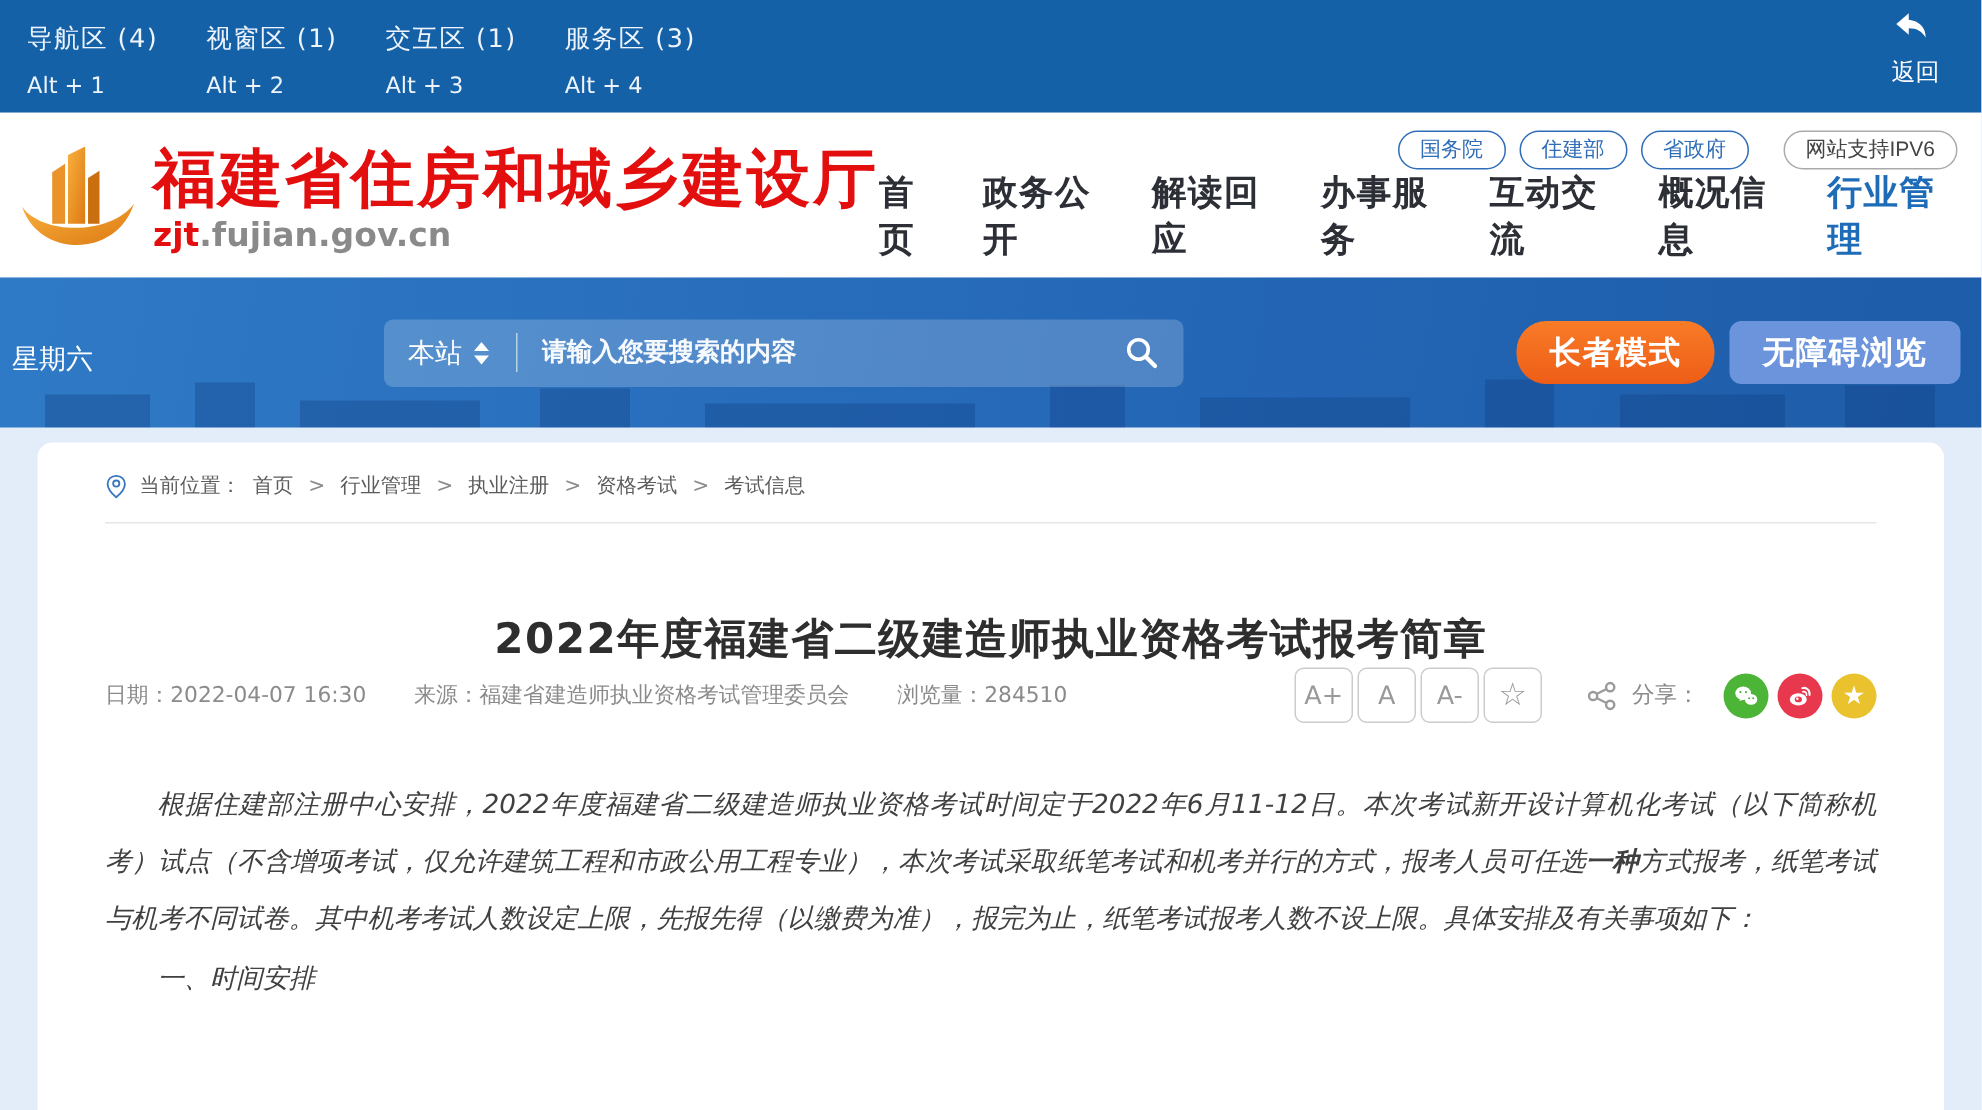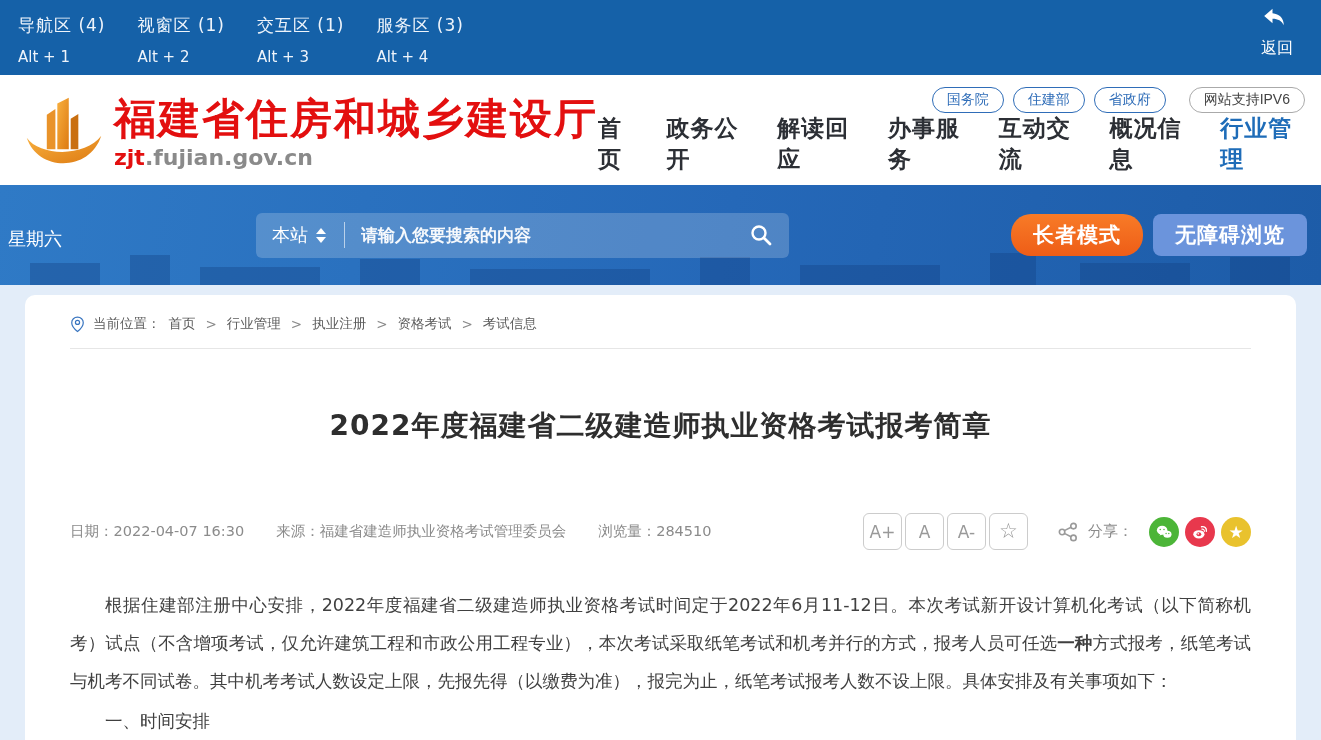--- a/index.html
+++ b/index.html
@@ -9,21 +9,21 @@
   
   .a11y-bar { height:75px; background:#1561a8; color:#eef4fb; display:flex; align-items:flex-start; padding:14px 24px 0 18px; position:relative; }
   .a11y-item { margin-right:32px; cursor:pointer; }
   .a11y-item .lbl { font-size:17px; letter-spacing:1px; }
   .a11y-item .key { font-size:15px; margin-top:11px; }
   .a11y-back { position:absolute; right:28px; top:6px; text-align:left; cursor:pointer; }
   .a11y-back svg { width:26px; height:24px; }
   .a11y-back .lbl { font-size:16px; margin-top:4px; color:#fff; }
 
   
-  .site-header { height:110px; background:#fff; display:flex; padding:0 14px 0 20px; }
+  .site-header { height:110px; background:#fff; display:flex; padding:0 14px 0 8px; }
   .brand { display:flex; align-items:center; padding-top:6px; }
   .brand svg.logo { width:88px; height:86px; margin-right:6px; }
   .brand-title { color:#e30f0f; font-size:42px; font-weight:bold; letter-spacing:2px; line-height:1.1; }
   .brand-url { font-size:22px; font-weight:bold; color:#8a8a8a; margin-top:2px; }
   .brand-url .red { color:#e30f0f; }
   .header-right { flex:1; display:flex; flex-direction:column; align-items:flex-end; justify-content:space-between; padding:12px 2px 16px 0; }
   .quick-links { display:flex; gap:9px; align-items:flex-start; }
   .pill { border:1px solid #2f6db8; color:#2f6db8; font-size:14px; border-radius:14px; padding:3px 14px; background:#fff; cursor:pointer; }
   .pill.ipv6 { border-color:#aaa; color:#444; margin-left:14px; }
   .main-nav { display:flex; gap:26px; align-items:baseline; }
@@ -64,35 +64,35 @@
   .btn-access { background:#6b94dc; color:#fff; font-size:21px; font-weight:bold; border:none; border-radius:8px; padding:7px 22px; cursor:pointer; letter-spacing:1px; }
 
   
   .page-bg { padding:10px 25px 0; }
   .card { background:#fff; border-radius:10px 10px 0 0; min-height:445px; padding:0 45px; }
   .breadcrumb { display:flex; align-items:center; gap:8px; padding:20px 0 15px; border-bottom:1px solid #e6e6e6; font-size:13.5px; color:#5c5c5c; }
   .breadcrumb svg { width:15px; height:17px; }
   .crumb { cursor:pointer; }
   .crumb-sep { color:#8a8a8a; margin:0 2px; }
   .article-title { text-align:center; font-size:28px; font-weight:bold; color:#2e2e2e; margin-top:58px; letter-spacing:1px; }
-  .meta-row { display:flex; align-items:center; margin-top:68px; color:#8b8b8b; font-size:14.5px; }
+  .meta-row { display:flex; align-items:center; color:#8b8b8b; font-size:14.5px; }
   .meta-row .meta { margin-right:32px; }
   .meta-tools { margin-left:auto; display:flex; align-items:center; }
   .font-btn { width:39px; height:37px; border:1px solid #ccc; border-radius:6px; background:#fff; color:#999; font-size:17px; margin-left:3px; cursor:pointer; font-family:inherit; }
   .fav-btn { font-size:21px; line-height:33px; }
   .share-glyph { margin:0 10px 0 30px; }
   .share-glyph svg { width:20px; height:20px; display:block; }
   .share-label { color:#8b8b8b; font-size:15px; margin-right:10px; }
   .share-circle { width:30px; height:30px; border-radius:50%; margin-left:6px; display:flex; align-items:center; justify-content:center; cursor:pointer; }
   .share-circle svg { width:18px; height:18px; display:block; }
   .sc-wechat { background:#4cb538; }
   .sc-weibo { background:#e8384d; }
   .sc-qzone { background:#e9c22d; color:#fff; font-size:17px; }
   .article-body { margin-top:36px; color:#404040; font-size:17.5px; line-height:38px; text-align:justify; }
-  .article-body p { text-indent:2em; }
+  .article-body p { text-indent:2em;font-style:italic; }
   .article-body .b { font-weight:bold; }
   .section-heading { margin-top:2px; }
 </style>
 </head>
 <body>
 
 <div class="a11y-bar">
   <div class="a11y-item">
     <div class="lbl">导航区 (4)</div>
     <div class="key">Alt + 1</div>

